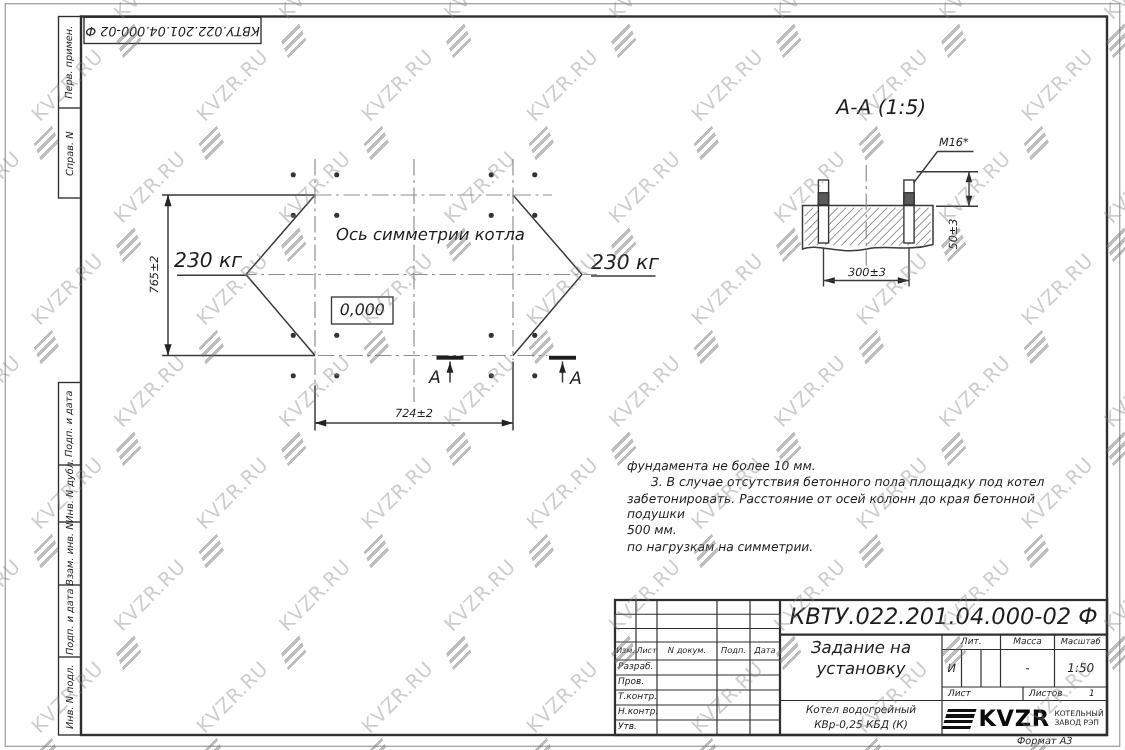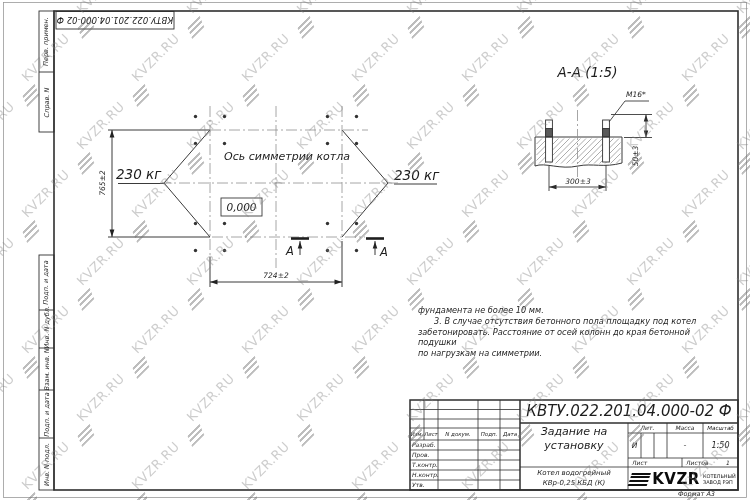--- a/index.html
+++ b/index.html
@@ -203,20 +203,21 @@
 
   <div class="t c" style="left:545px;top:64px;width:85px;font-size:13.5px;">А-А (1:5)</div>
   <div class="t" style="left:626px;top:90px;font-size:7.5px;">M16*</div>
   <div class="t c vr" style="left:616px;top:150px;width:40px;height:12px;line-height:12px;font-size:7.5px;">50±3</div>
   <div class="t c" style="left:560px;top:177px;width:36px;font-size:7.5px;">300±3</div>
 
   <div class="t" style="left:418px;top:305px;width:302px;font-size:8.2px;line-height:10.8px;white-space:normal;">
     <div>фундамента не более 10 мм.</div>
     <div style="padding-left:16px;">3. В случае отсутствия бетонного пола площадку под котел</div>
     <div>забетонировать. Расстояние от осей колонн до края бетонной подушки</div>
+    <div>500 мм.</div>
     <div>по нагрузкам на симметрии.</div>
   </div>
 
   <div class="t c" style="left:520px;top:400px;width:218px;height:23px;line-height:23px;font-size:15px;">КВТУ.022.201.04.000-02 Ф</div>
   <div class="t c" style="left:520px;top:425px;width:108px;font-size:11px;line-height:14px;">
     <div>Задание на</div>
     <div>установку</div>
   </div>
   <div class="t c" style="left:520px;top:469px;width:108px;font-size:7px;line-height:9.5px;">
     <div>Котел водогрейный</div>

